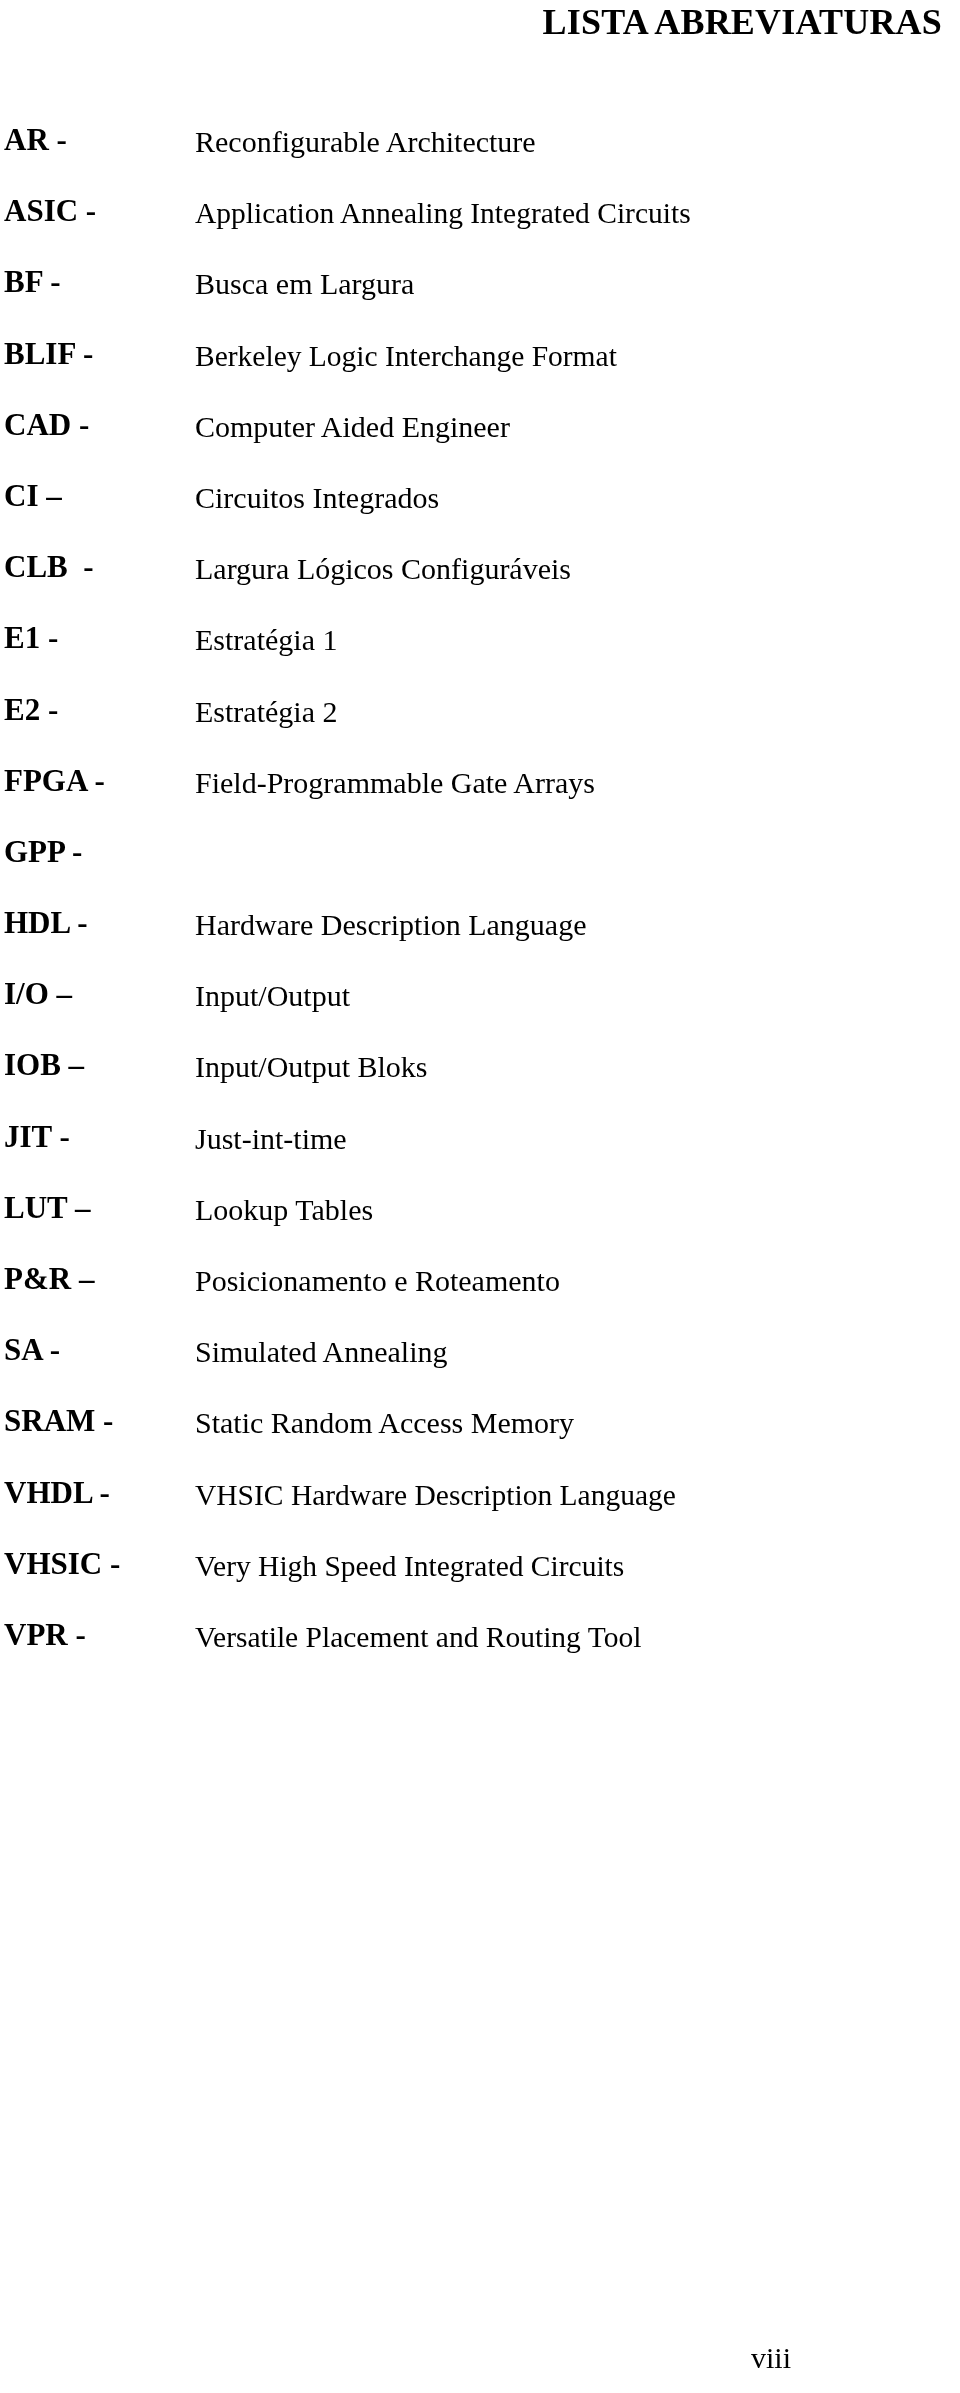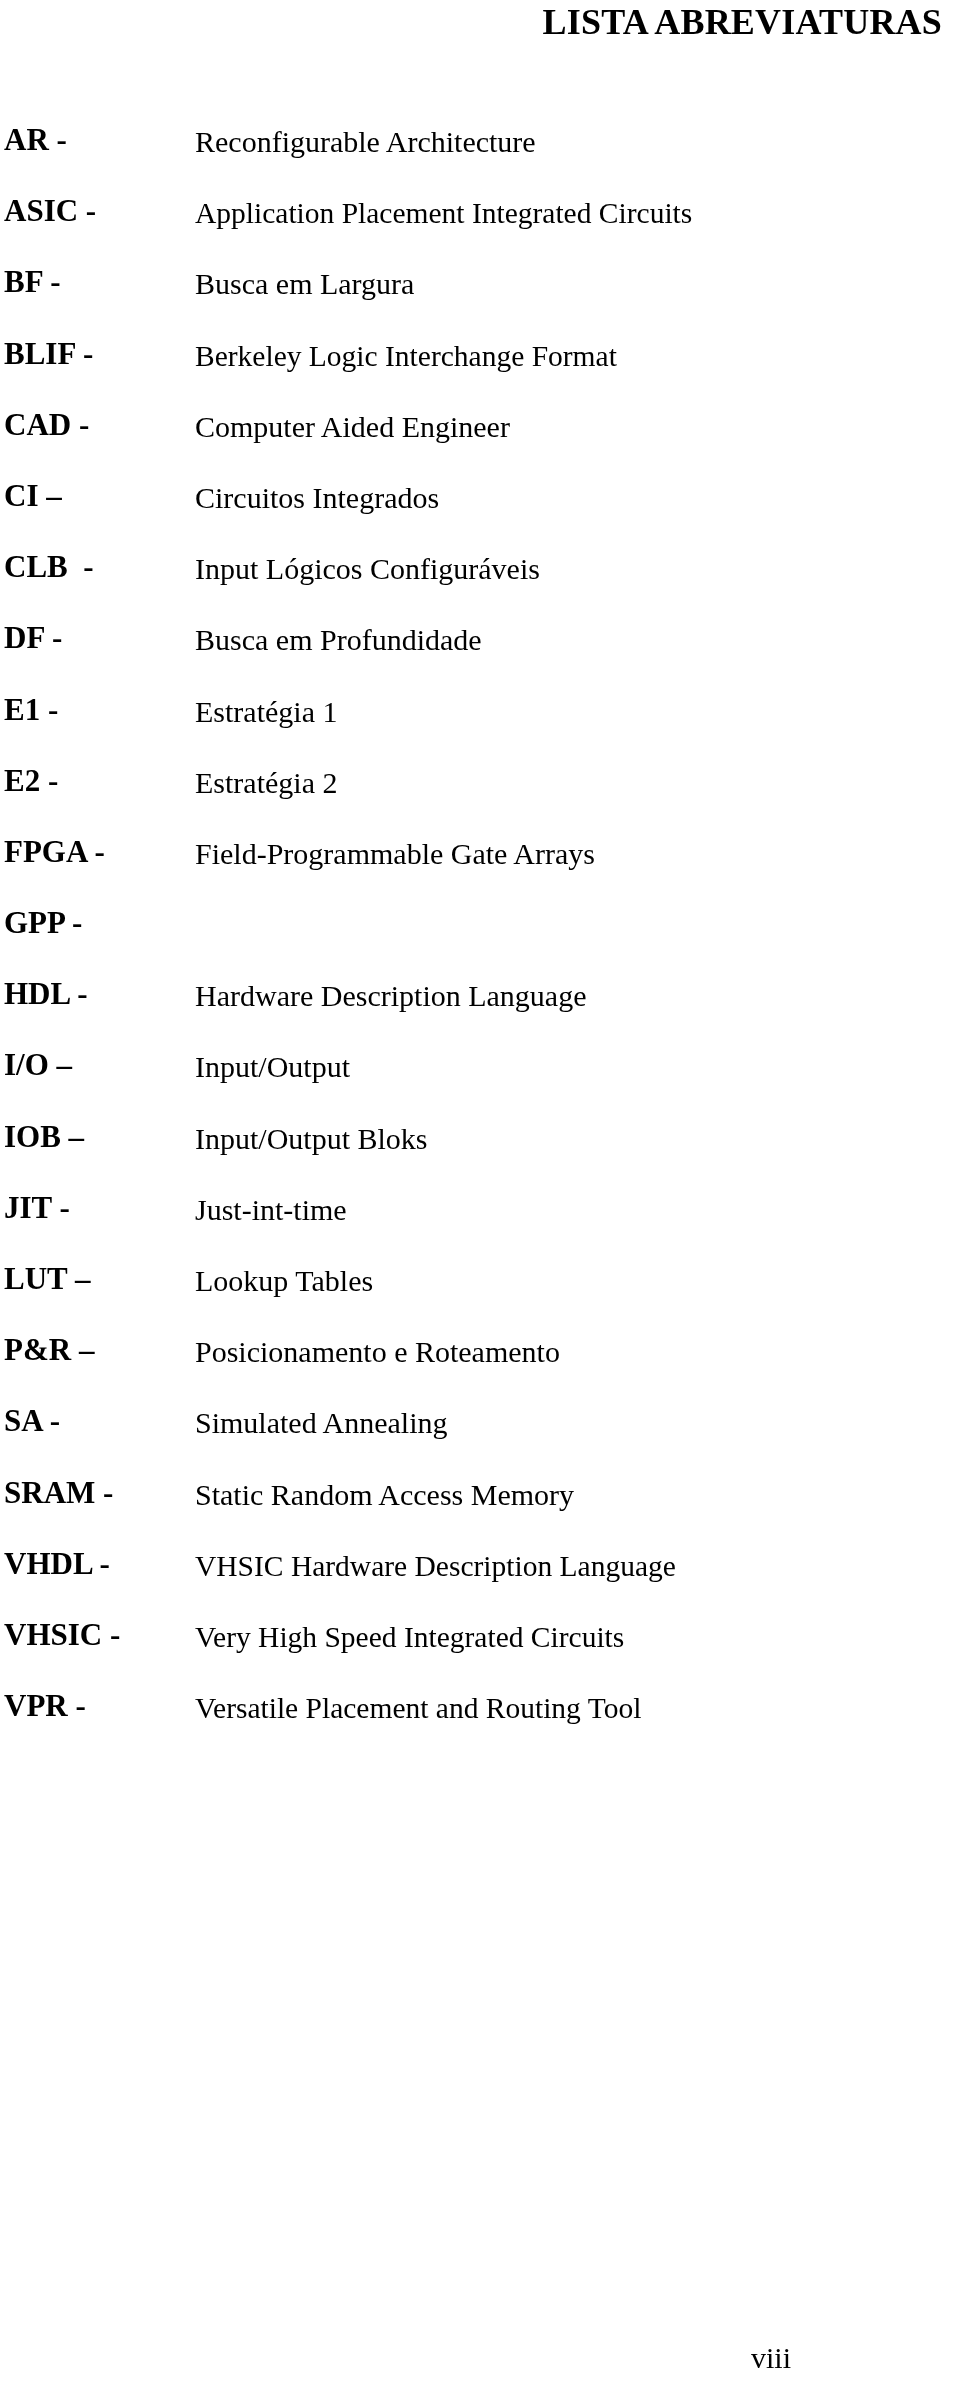--- a/index.html
+++ b/index.html
@@ -97,45 +97,41 @@
 
   <div class="doc-title">LISTA ABREVIATURAS</div>
 
   <div class="abbr-list">
       <div class="abbr-row">
         <span class="abbr-term">AR -</span>
         <span class="abbr-def">Reconfigurable Architecture</span>
       </div>
       <div class="abbr-row">
         <span class="abbr-term">ASIC -</span>
-        <span class="abbr-def long">Application Placement Integrated Circuits</span>
+        <span class="abbr-def long">Application Annealing Integrated Circuits</span>
       </div>
       <div class="abbr-row">
         <span class="abbr-term">BF -</span>
         <span class="abbr-def">Busca em Largura</span>
       </div>
       <div class="abbr-row">
         <span class="abbr-term">BLIF -</span>
         <span class="abbr-def long">Berkeley Logic Interchange Format</span>
       </div>
       <div class="abbr-row">
         <span class="abbr-term">CAD -</span>
         <span class="abbr-def">Computer Aided Engineer</span>
       </div>
       <div class="abbr-row">
         <span class="abbr-term">CI –</span>
         <span class="abbr-def">Circuitos Integrados</span>
       </div>
       <div class="abbr-row">
         <span class="abbr-term">CLB  -</span>
-        <span class="abbr-def">Input Lógicos Configuráveis</span>
-      </div>
-      <div class="abbr-row">
-        <span class="abbr-term">DF -</span>
-        <span class="abbr-def">Busca em Profundidade</span>
+        <span class="abbr-def">Largura Lógicos Configuráveis</span>
       </div>
       <div class="abbr-row">
         <span class="abbr-term">E1 -</span>
         <span class="abbr-def">Estratégia 1</span>
       </div>
       <div class="abbr-row">
         <span class="abbr-term">E2 -</span>
         <span class="abbr-def">Estratégia 2</span>
       </div>
       <div class="abbr-row">

